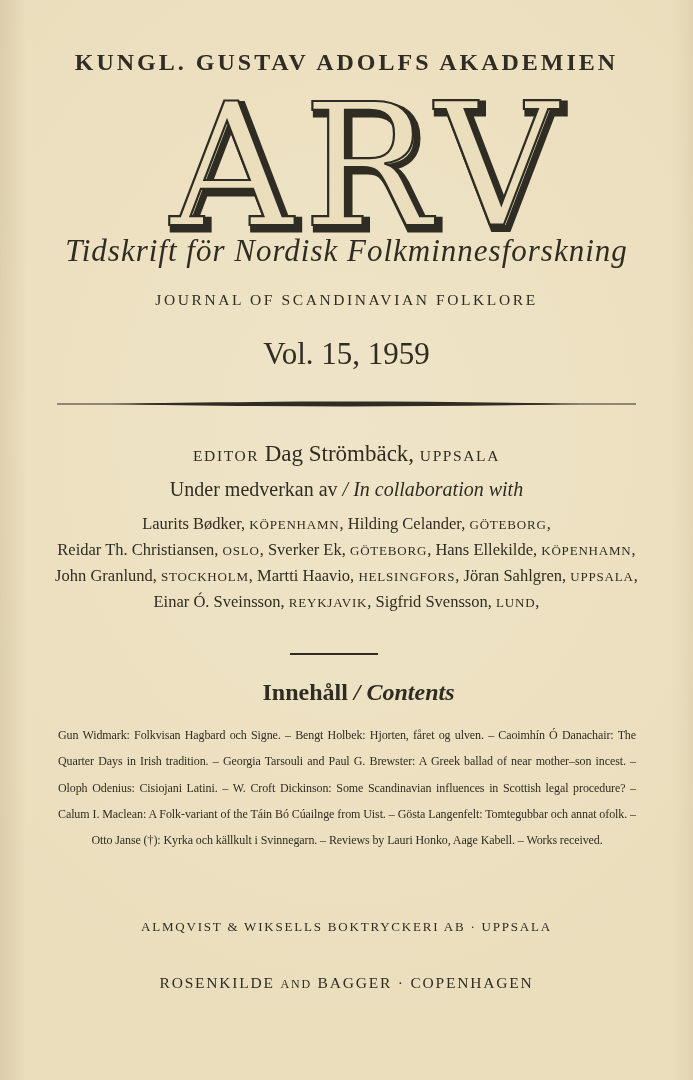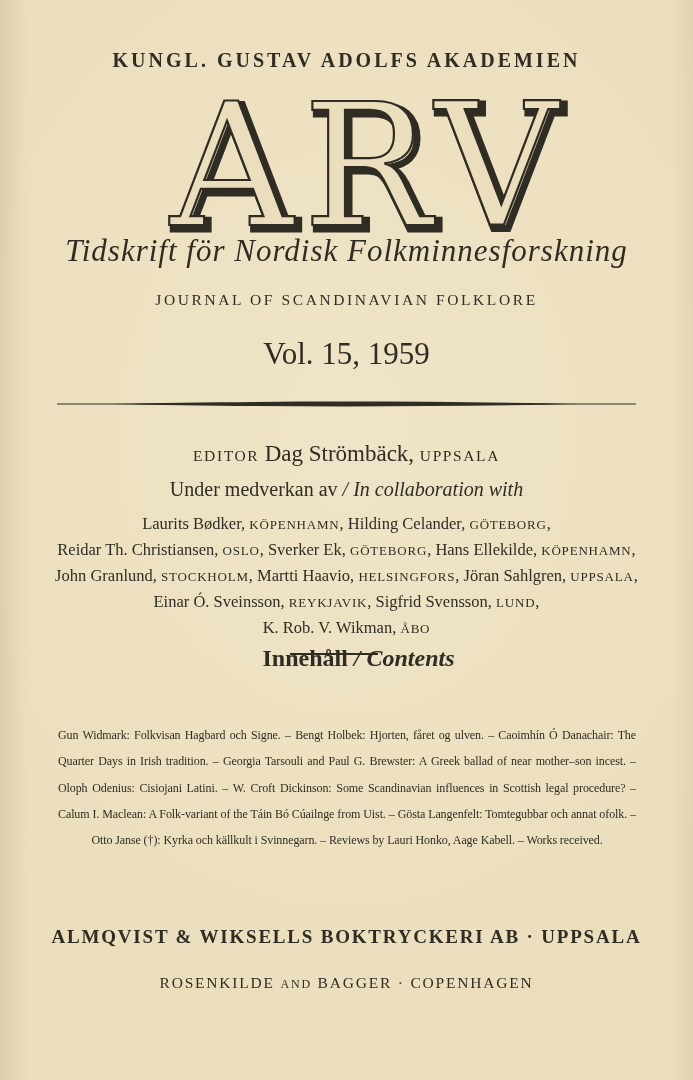--- a/index.html
+++ b/index.html
@@ -11,40 +11,40 @@
     position:relative;width:693px;height:1080px;
     color:#2f2d23;
     background-color:#ebdebd;
     background-image:
       radial-gradient(120% 95% at 50% 40%, rgba(255,252,240,0.20), rgba(0,0,0,0) 60%),
       radial-gradient(150% 130% at 50% 50%, rgba(0,0,0,0) 60%, rgba(122,93,44,0.16) 100%),
       linear-gradient(90deg, rgba(110,80,35,0.12), rgba(0,0,0,0) 4%),
       linear-gradient(270deg, rgba(110,80,35,0.08), rgba(0,0,0,0) 3%);
   }
   .abs{position:absolute;left:0;right:0;text-align:center;}
-  .academy{top:49px;font-size:20px;font-weight:bold;letter-spacing:3px;}
+  .academy{top:49px;font-size:24px;font-weight:bold;letter-spacing:3px;}
   .arv-wrap{top:86px;height:150px;padding-left:44px;}
   .sub-sv{top:233px;font-size:31px;font-style:italic;letter-spacing:1px;}
   .sub-en{top:291px;font-size:15.5px;font-weight:normal;letter-spacing:2.6px;}
   .volume{top:336px;font-size:31px;}
   .rule-wrap{top:394px;}
   .editor{top:441px;font-size:23px;}
   .editor .sc{font-size:15.5px;letter-spacing:1.6px;font-weight:normal;}
   .collab{top:478px;font-size:20px;}
   .it{font-style:italic;}
   .sep{font-style:italic;}
   .names{top:511px;font-size:16.5px;line-height:25px;white-space:nowrap;}
   .names .sc{font-size:13px;letter-spacing:0.8px;}
   .short-rule{position:absolute;top:653px;left:290px;width:88px;height:0;
     border-top:2px solid #2f2d23;}
-  .c-heading{top:645px;font-size:24px;font-weight:bold;margin-left:24px;}
+  .c-heading{top:679px;font-size:24px;font-weight:bold;margin-left:24px;}
   .contents{position:absolute;top:722px;left:58px;width:578px;
     font-size:12px;line-height:26.3px;letter-spacing:-0.1px;
     text-align:justify;text-align-last:center;}
-  .imprint1{top:919px;font-size:19px;font-weight:bold;letter-spacing:1.8px;margin-top:7px;}
+  .imprint1{top:919px;font-size:13px;font-weight:normal;letter-spacing:1.8px;}
   .imprint2{top:974px;font-size:15.5px;font-weight:normal;letter-spacing:1.8px;}
   .imprint2 .small{font-size:12px;}
 </style>
 </head>
 <body>
 
 <div class="page">
 
   <div class="abs academy">KUNGL. GUSTAV ADOLFS AKADEMIEN</div>
 
@@ -70,21 +70,20 @@
 
   <div class="abs editor"><span class="sc">EDITOR </span><span>Dag Strömbäck, </span><span class="sc">UPPSALA</span></div>
 
   <div class="abs collab"><span>Under medverkan av </span><span class="sep">/</span><span class="it"> In collaboration with</span></div>
 
   <div class="abs names">
     <div><span>Laurits Bødker, </span><span class="sc">KÖPENHAMN</span><span>, Hilding Celander, </span><span class="sc">GÖTEBORG</span><span>,</span></div>
     <div><span>Reidar Th. Christiansen, </span><span class="sc">OSLO</span><span>, Sverker Ek, </span><span class="sc">GÖTEBORG</span><span>, Hans Ellekilde, </span><span class="sc">KÖPENHAMN</span><span>,</span></div>
     <div><span>John Granlund, </span><span class="sc">STOCKHOLM</span><span>, Martti Haavio, </span><span class="sc">HELSINGFORS</span><span>, Jöran Sahlgren, </span><span class="sc">UPPSALA</span><span>,</span></div>
     <div><span>Einar Ó. Sveinsson, </span><span class="sc">REYKJAVIK</span><span>, Sigfrid Svensson, </span><span class="sc">LUND</span><span>,</span></div>
-    <div><span>K. Rob. V. Wikman, </span><span class="sc">ÅBO</span></div>
   </div>
 
   <div class="short-rule"></div>
 
   <div class="abs c-heading"><span>Innehåll </span><span class="sep">/</span><span class="it"> Contents</span></div>
 
   <div class="contents">Gun Widmark: Folkvisan Hagbard och Signe. – Bengt Holbek: Hjorten, fåret og ulven. – Caoimhín Ó Danachair: The Quarter Days in Irish tradition. – Georgia Tarsouli and Paul G. Brewster: A Greek ballad of near mother–son incest. – Oloph Odenius: Cisiojani Latini. – W. Croft Dickinson: Some Scandinavian influences in Scottish legal procedure? – Calum I. Maclean: A Folk-variant of the Táin Bó Cúailnge from Uist. – Gösta Langenfelt: Tomtegubbar och annat ofolk. – Otto Janse (†): Kyrka och källkult i Svinnegarn. – Reviews by Lauri Honko, Aage Kabell. – Works received.</div>
 
   <div class="abs imprint1">ALMQVIST &amp; WIKSELLS BOKTRYCKERI AB · UPPSALA</div>
 

